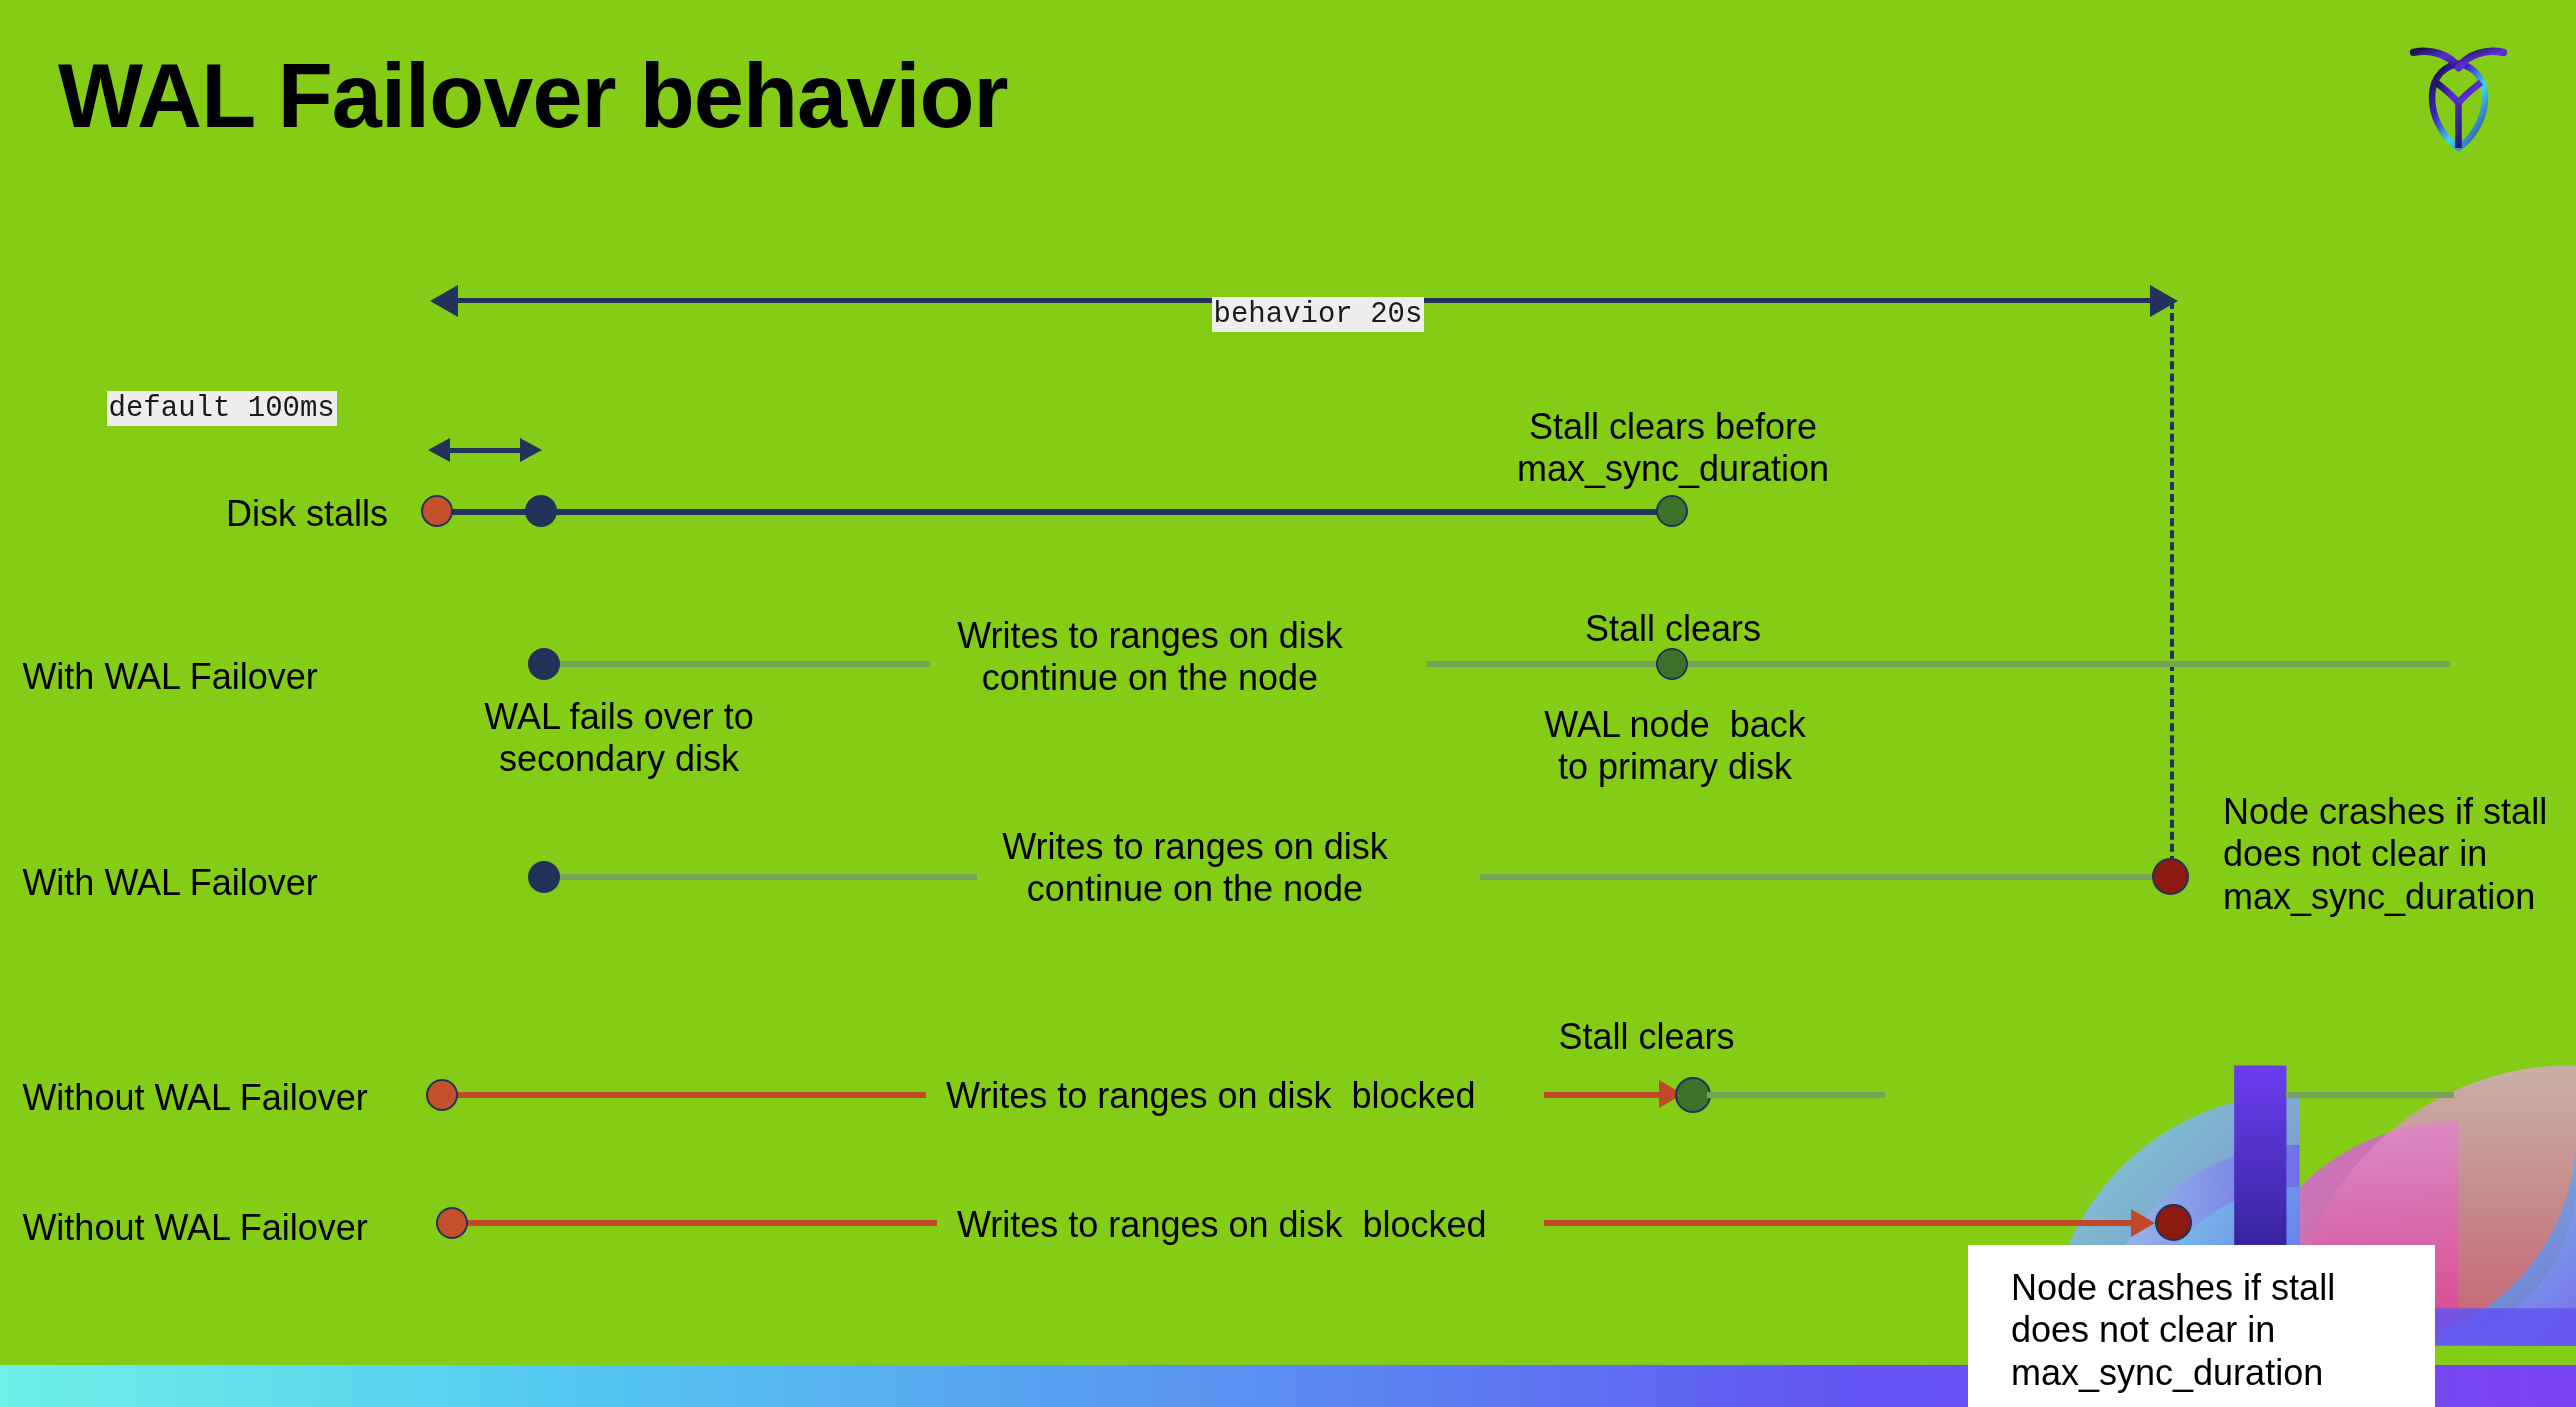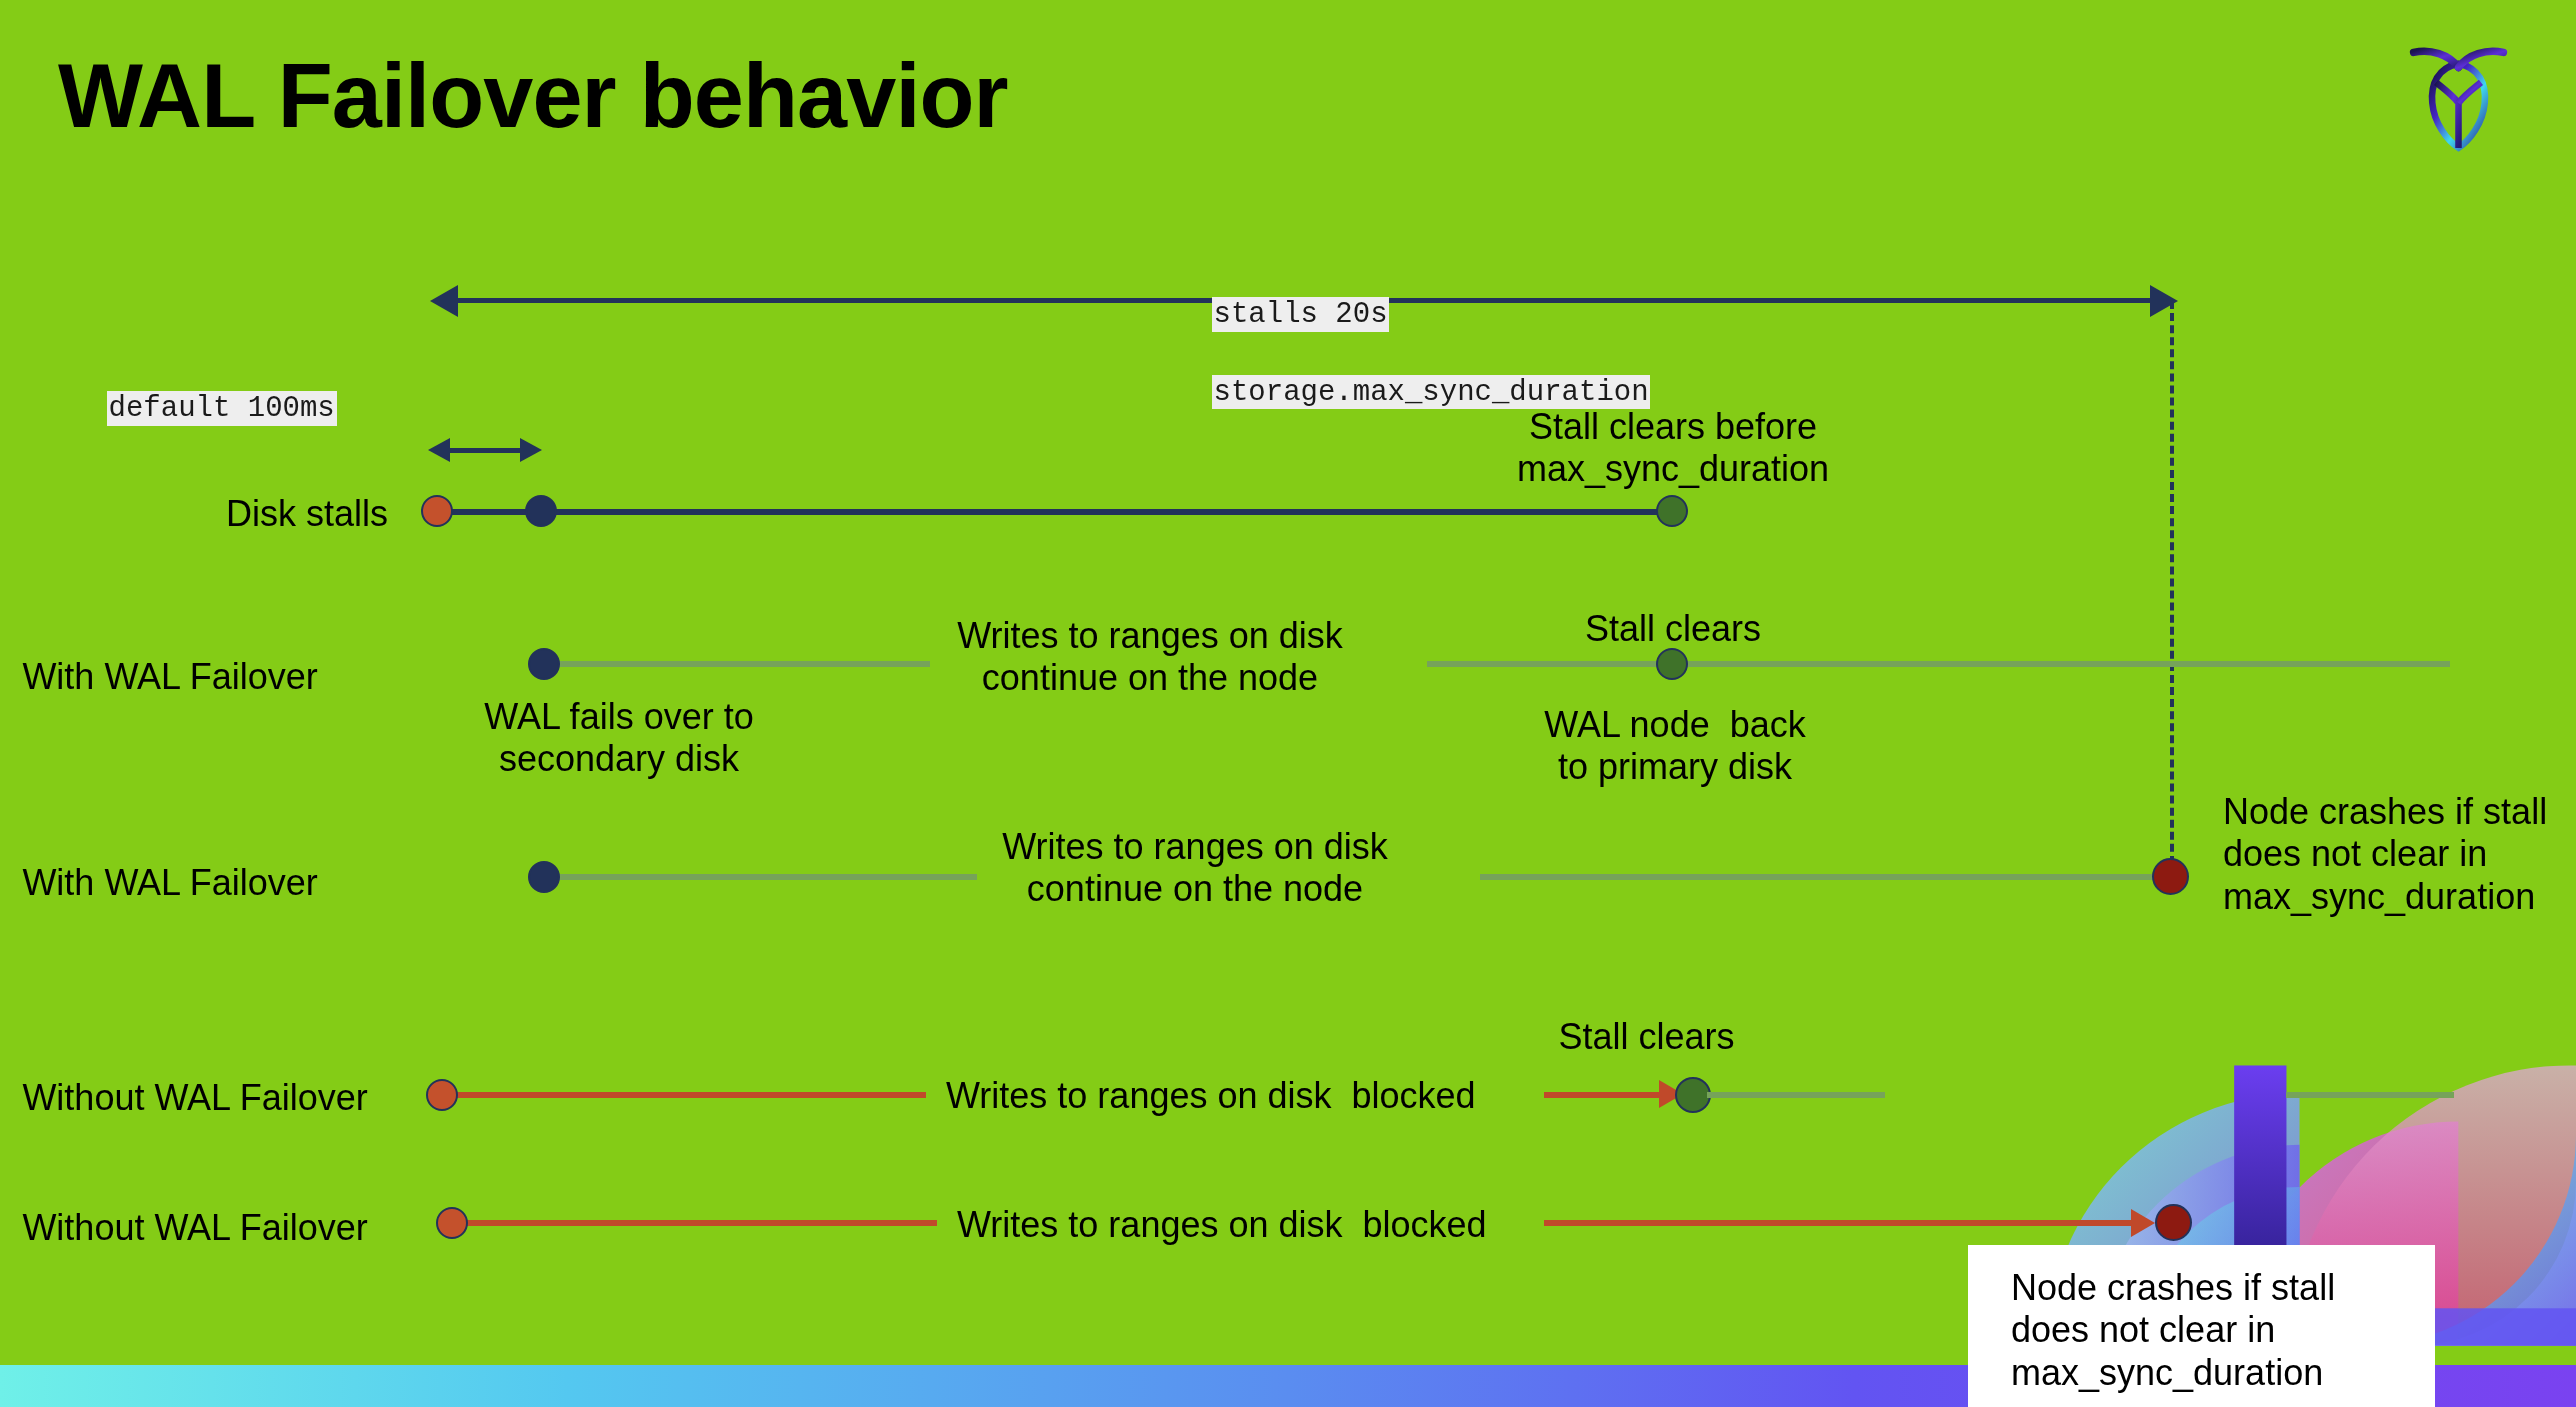--- a/index.html
+++ b/index.html
@@ -204,22 +204,21 @@
       <rect x="0" y="440" width="606" height="40" fill="#6254f2" opacity="0.85"></rect>
     </svg>
   </div>
   <div id="bottom-bar"></div>
 
   <div class="ah left" style="left:430px; top:285px;"></div>
   <div class="line thin-navy" style="left:456px; top:298px; width:1697px;"></div>
   <div class="ah right" style="left:2150px; top:285px;"></div>
 
   <div class="mono" style="left:1142px; top:257px;">
-    <span>stalls 20s</span><br>
-    <span>storage.max_sync_duration</span>
+    <span>behavior 20s</span><br>
   </div>
 
   <div class="dashed-v" style="left:2170px; top:301px; height:575px;"></div>
 
   <div class="mono" style="left:37px; top:351px;">
     <span>default 100ms</span><br>
   </div>
 
   <div class="ah left sm" style="left:428px; top:438px;"></div>
   <div class="line thin-navy" style="left:449px; top:448px; width:73px;"></div>

